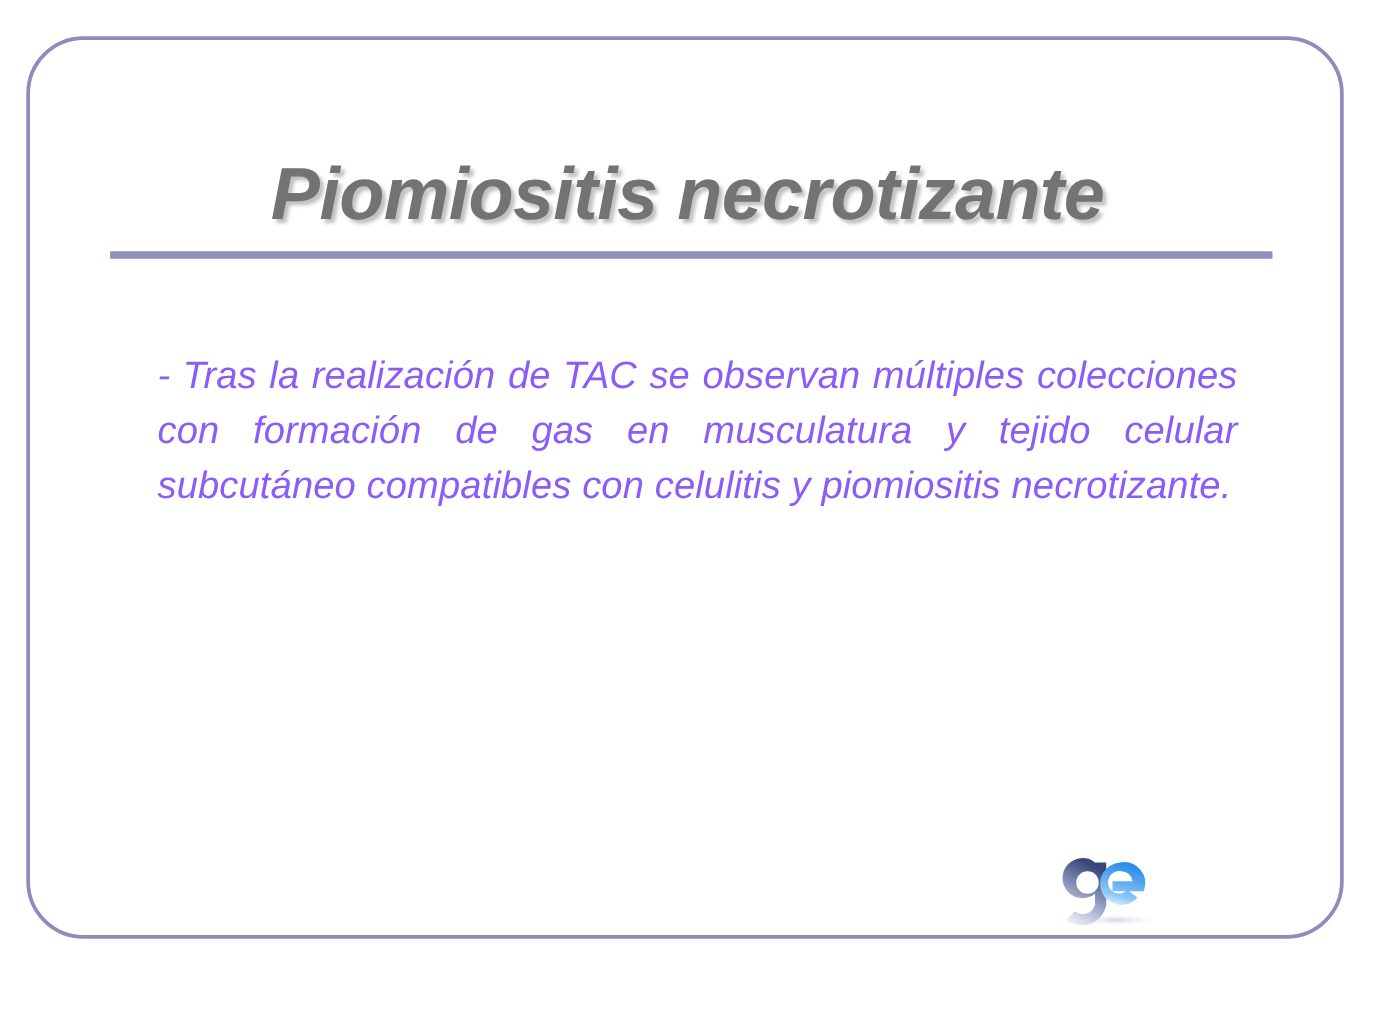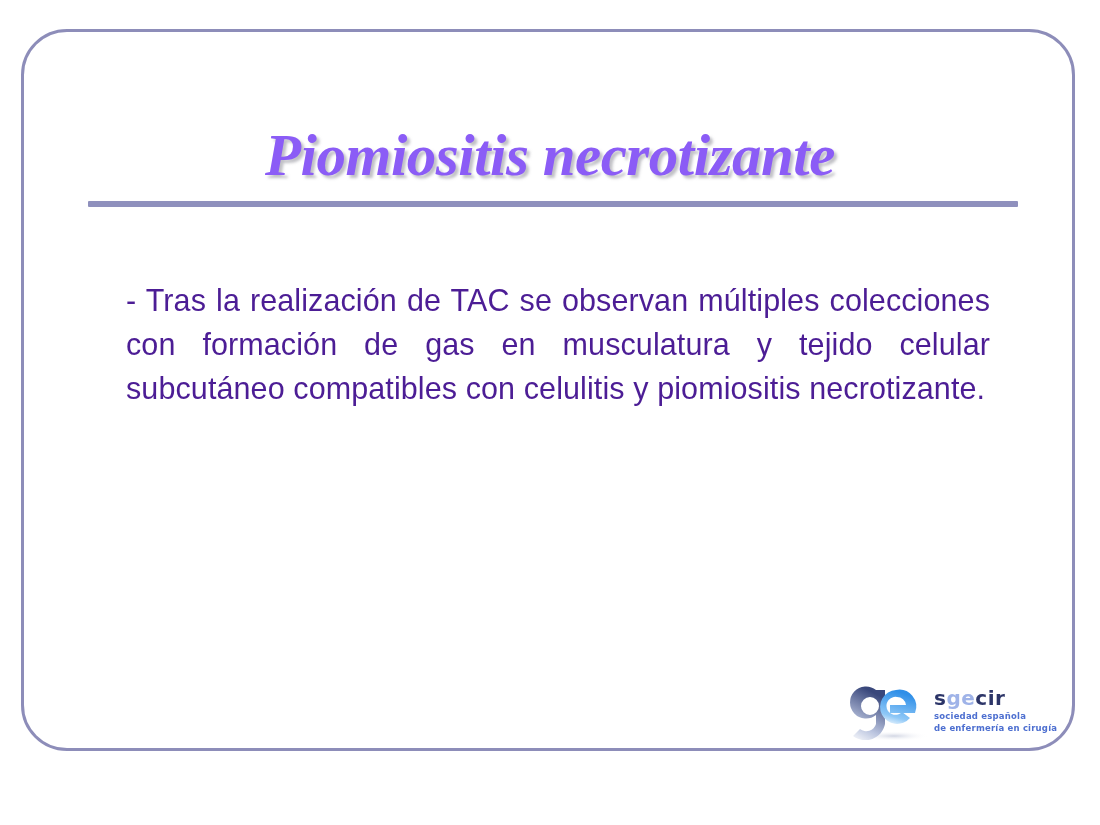--- a/index.html
+++ b/index.html
@@ -41,27 +41,27 @@
   .title-zone {
     position: absolute;
     left: 0;
     top: 124px;
     width: 1100px;
     text-align: center;
   }
   .slide-title {
     display: inline-block;
     margin: 0;
-    font-family: Liberation Serif, serif;
+    font-family: Liberation Sans, sans-serif;
     font-weight: bold;
     font-style: italic;
     font-size: 59px;
     line-height: 1.06;
     letter-spacing: -0.5px;
-    color: #8b5cf6;
+    color: #737373;
     text-shadow: 3px 3px 3px rgba(140,140,150,0.55);
     white-space: nowrap;
   }
 
   .title-rule {
     position: absolute;
     left: 88px;
     top: 201px;
     width: 930px;
     height: 6px;
@@ -74,24 +74,25 @@
     position: absolute;
     left: 126px;
     top: 278px;
     width: 864px;
   }
   .para {
     margin: 0;
     font-family: "Liberation Sans", sans-serif;
     font-size: 30.5px;
     line-height: 44px;
-    color: #4c1d95;
+    color: #8b5cf6;
     text-align: justify;
     text-justify: inter-word;
     letter-spacing: 0.1px;
+    font-style: italic;
   }
   .para + .para {
     margin-top: 44px;
   }
   .para-last-line-left {
     text-align-last: left;
   }
 
   
   .logo {
@@ -193,21 +194,16 @@
                  l-8 -6
                  a9 9 0 1 1 -5 -15
                  a9 9 0 0 1 9 8
                  l-16 0
                  l0 8
                  l25 0
                  a17 17 0 0 0 -19 -23 z" fill="url(#eGrad)"></path>
       </svg>
     </div>
 
-    <div class="logo-text">
-      <div class="logo-word"><span>s</span><span class="ge">ge</span><span>cir</span></div>
-      <div class="logo-sub">sociedad española</div>
-      <div class="logo-sub">de enfermería en cirugía</div>
-    </div>
 
   </div>
 
 </div>
 
 </body></html>

